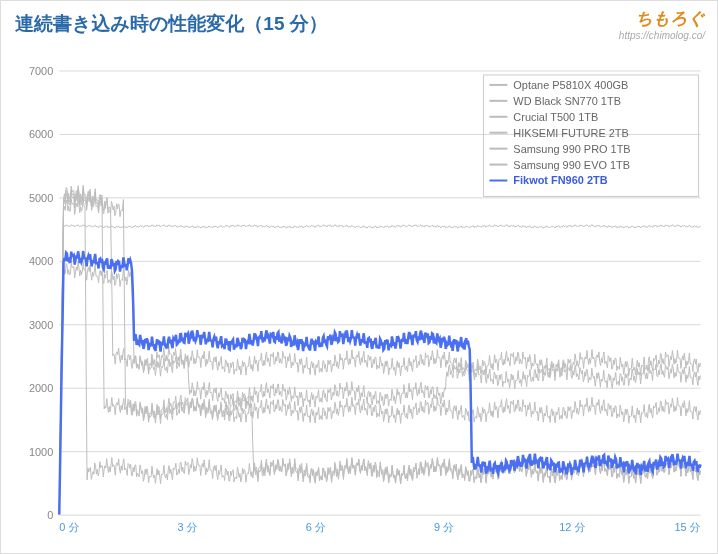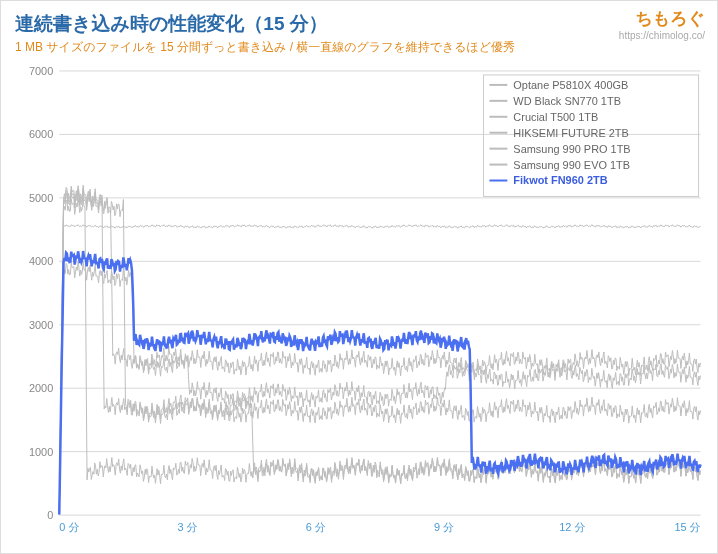--- a/index.html
+++ b/index.html
@@ -1,20 +1,20 @@
 <!DOCTYPE html>
 <html><head>
 <meta charset="utf-8">
 <style>
   * { margin: 0; padding: 0; box-sizing: border-box; }
   body { font-family: "Meiryo", "Hiragino Sans", sans-serif; background: #fff; width: 718px; height: 554px; position: relative; border: 1px solid #ddd; }
   .header { padding: 10px 2px 4px 14px; }
   .title { color: #2b6aa8; font-size: 19px; font-weight: bold; }
   .subtitle { color: #e08a1c; font-size: 12px; margin-top: 2px; }
-  .brand { position: absolute; top: 6px; right: 12px; text-align: right; }
+  .brand { position: absolute; top: 6px; right: 12px; text-align: right; font-style: italic; }
   .brand-name { color: #e08a1c; font-weight: bold; font-size: 17px; }
   .brand-url { color: #aaa; font-size: 10px; }
   .chart-wrap { position: absolute; top: 64px; left: 10px; right: 12px; bottom: 14px; }
   svg { width: 100%; height: 100%; }
   .grid-line { stroke: #d8d8d8; stroke-width: 1; }
   .axis-text { font-size: 11px; fill: #888; }
   .xaxis-text { font-size: 11px; fill: #4a9bd6; }
   .grey-series { stroke: #bcbcbc; stroke-width: 1; fill: none; }
   .blue-series { stroke: #4a6ff0; stroke-width: 2.5; fill: none; }
   .legend-box { stroke: #ccc; fill: none; stroke-width: 1; }
@@ -25,21 +25,20 @@
 </head>
 <body>
 
 <div class="brand">
   <div class="brand-name">ちもろぐ</div>
   <div class="brand-url">https://chimolog.co/</div>
 </div>
 
 <div class="header">
   <div class="title">連続書き込み時の性能変化（15 分）</div>
-  <div class="subtitle">1 MB サイズのファイルを 15 分間ずっと書き込み / 横一直線のグラフを維持できるほど優秀</div>
 </div>
 
 <div class="chart-wrap">
   <svg viewBox="0 0 696 476">
     <g id="grid">
         <line class="grid-line" x1="48" x2="692" y1="452" y2="452"></line>
         <line class="grid-line" x1="48" x2="692" y1="388.2857142857143" y2="388.2857142857143"></line>
         <line class="grid-line" x1="48" x2="692" y1="324.57142857142856" y2="324.57142857142856"></line>
         <line class="grid-line" x1="48" x2="692" y1="260.8571428571429" y2="260.8571428571429"></line>
         <line class="grid-line" x1="48" x2="692" y1="197.14285714285717" y2="197.14285714285717"></line>

